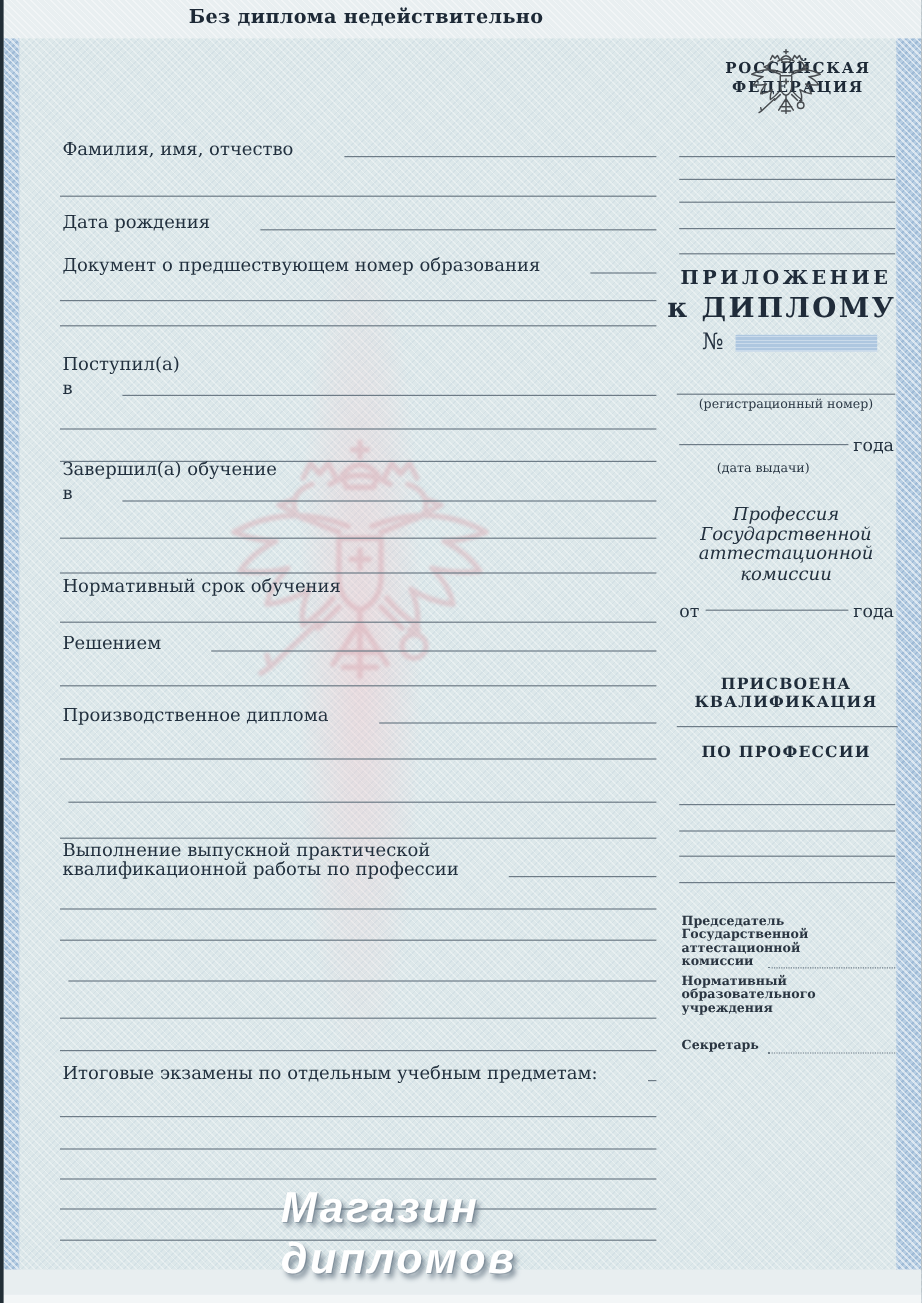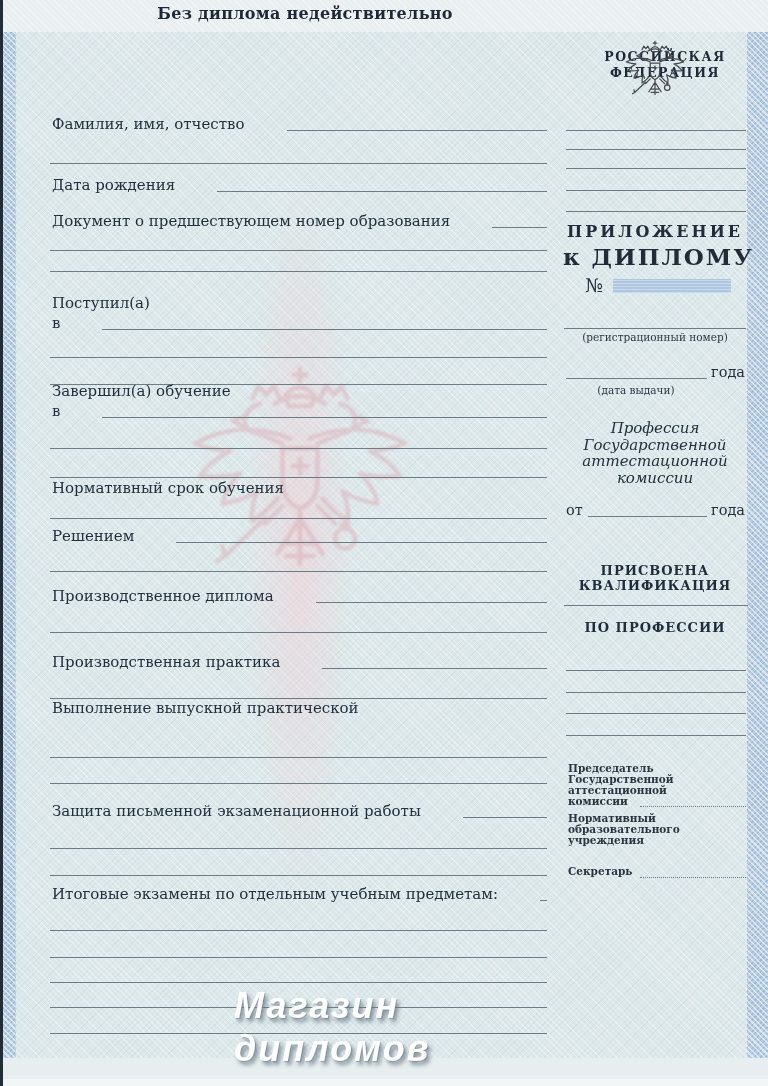--- a/index.html
+++ b/index.html
@@ -32,28 +32,28 @@
   
   .hr{position:absolute;height:0;border-top:1px solid #6d7b86;}
   .hr.dot{border-top-style:dotted;}
   
   .lrow{position:absolute;left:52px;width:495px;height:20px;display:flex;align-items:flex-end;gap:37px;}
   .flbl{white-space:nowrap;font-size:15px;line-height:20px;color:#22303e;}
   .fline{flex:1;border-bottom:1px solid #6d7b86;margin:0 0 3px 5px;}
   
   .rtitle1{position:absolute;left:562px;top:222px;width:186px;text-align:center;
     font-size:16px;letter-spacing:3px;font-weight:600;color:#202c3a;}
-  .rtitle2{position:absolute;left:556px;top:243px;width:198px;text-align:right;
+  .rtitle2{position:absolute;left:556px;top:243px;width:198px;text-align:left;
     font-size:23px;letter-spacing:2px;font-weight:600;color:#202c3a;}
   .numrow{position:absolute;left:585px;top:274px;display:flex;align-items:center;}
   .numsign{font-size:19px;color:#243140;}
   .numbox{width:118px;height:14px;margin-left:10px;margin-top:2px;background:#aec7e0;
     background-image:repeating-linear-gradient(0deg, rgba(255,255,255,.35) 0 1px, rgba(255,255,255,0) 1px 3px);}
   .caption{position:absolute;text-align:center;font-size:10.5px;color:#2a3744;}
-  .yearrow{position:absolute;display:flex;align-items:flex-end;height:20px;}
+  .yearrow{position:absolute;display:flex;align-items:center;height:20px;}
   .yearrow .flbl{font-size:14.5px;}
   .decision{position:absolute;left:562px;top:420px;width:186px;text-align:center;
     font-style:italic;font-size:15px;line-height:16.5px;color:#22303e;}
   .rheading{position:absolute;text-align:center;font-size:13px;font-weight:700;letter-spacing:1px;color:#1f2c3a;}
   .sig{position:absolute;font-size:10.5px;font-weight:700;line-height:11px;color:#2a3541;}
   .wm{position:absolute;left:234px;top:984px;width:310px;
     font-family:"Liberation Sans","DejaVu Sans",sans-serif;font-style:italic;font-weight:700;
     font-size:36px;line-height:43px;letter-spacing:2px;color:#ffffff;
     text-shadow:3px 4px 4px rgba(106,122,136,.8), 1px 1px 0 rgba(120,135,148,.55);}
 </style>
@@ -147,31 +147,33 @@
     <span class="flbl">Решением</span>
     <span class="fline"></span>
   </div>
   <div class="hr" style="top:571px;left:50px;width:497px"></div>
   <div class="lrow" style="top:586px">
     <span class="flbl">Производственное диплома</span>
     <span class="fline"></span>
   </div>
   <div class="hr" style="top:632px;left:50px;width:497px"></div>
   <div class="lrow" style="top:652px">
-    <span class="flbl">Производственная практика</span>
     <span class="fline"></span>
   </div>
   <div class="hr" style="top:698px;left:50px;width:497px"></div>
   <div class="lrow" style="top:698px">
     <span class="flbl">Выполнение выпускной практической</span>
   </div>
+  <div class="lrow" style="top:714px">
+    <span class="flbl">квалификационной работы по профессии</span>
+    <span class="fline"></span>
+  </div>
   <div class="hr" style="top:757px;left:50px;width:497px"></div>
   <div class="hr" style="top:783px;left:50px;width:497px"></div>
   <div class="lrow" style="top:801px">
-    <span class="flbl">Защита письменной экзаменационной работы</span>
     <span class="fline"></span>
   </div>
   <div class="hr" style="top:848px;left:50px;width:497px"></div>
   <div class="hr" style="top:875px;left:50px;width:497px"></div>
   <div class="lrow" style="top:884px">
     <span class="flbl">Итоговые экзамены по отдельным учебным предметам:</span>
     <span class="fline"></span>
   </div>
   <div class="hr" style="top:930px;left:50px;width:497px"></div>
   <div class="hr" style="top:957px;left:50px;width:497px"></div>

